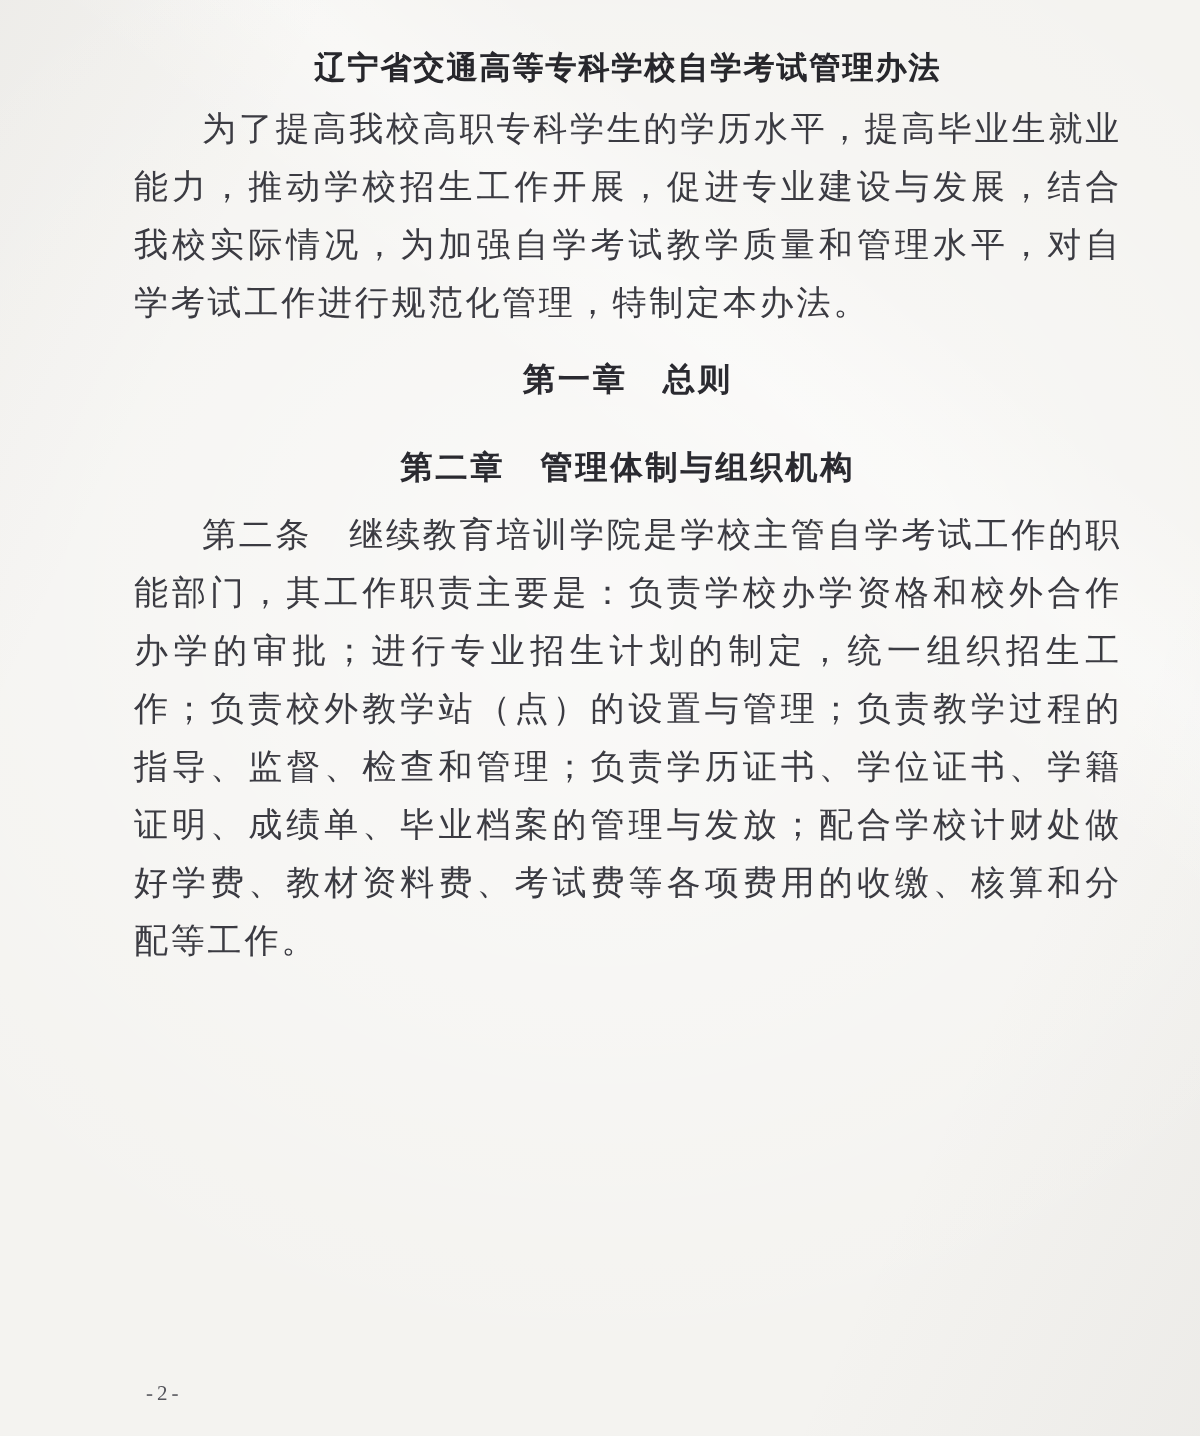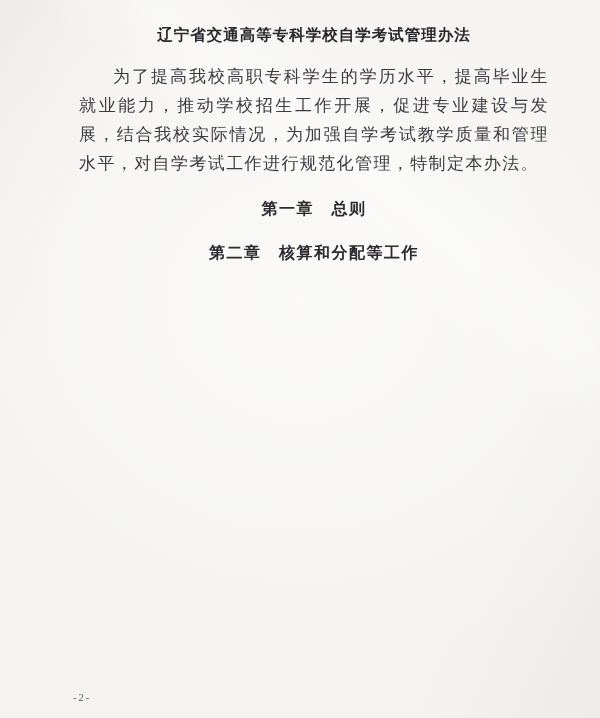--- a/index.html
+++ b/index.html
@@ -40,21 +40,21 @@
     padding-top: 24px;
     font-family: "Liberation Sans", sans-serif;
     font-size: 15.5px;
     line-height: 22px;
     font-weight: bold;
     text-align: center;
     letter-spacing: 1px;
     color: #27272c;
   }
   p.body {
-    margin: 16px;
+    margin: 4px;
     font-size: 17px;
     line-height: 29px;
     letter-spacing: 1.4px;
     text-align: justify;
     text-indent: 2em;
   }
   .intro      { margin-top: 41px; }
   .chapter-heading {
     margin: 0;
     font-family: "Liberation Sans", sans-serif;
@@ -84,19 +84,20 @@
 
 <div class="page" style="--paper: #f4f3f0; --ink: #3b3b42;">
   <div class="content">
     <h1 class="doc-title">辽宁省交通高等专科学校自学考试管理办法</h1>
 
     <p class="body intro">为了提高我校高职专科学生的学历水平，提高毕业生就业能力，推动学校招生工作开展，促进专业建设与发展，结合我校实际情况，为加强自学考试教学质量和管理水平，对自学考试工作进行规范化管理，特制定本办法。</p>
 
     <h2 class="chapter-heading ch1">第一章　总则</h2>
 
 
-    <h2 class="chapter-heading ch2">第二章　核算和分配等工作</h2>
+    <h2 class="chapter-heading ch2">第二章　管理体制与组织机构</h2>
 
+    <p class="body article-2">第二条　继续教育培训学院是学校主管自学考试工作的职能部门，其工作职责主要是：负责学校办学资格和校外合作办学的审批；进行专业招生计划的制定，统一组织招生工作；负责校外教学站（点）的设置与管理；负责教学过程的指导、监督、检查和管理；负责学历证书、学位证书、学籍证明、成绩单、毕业档案的管理与发放；配合学校计财处做好学费、教材资料费、考试费等各项费用的收缴、核算和分配等工作。</p>
 
   </div>
 
   <div class="page-number">-2-</div>
 </div>
 
 </body></html>

